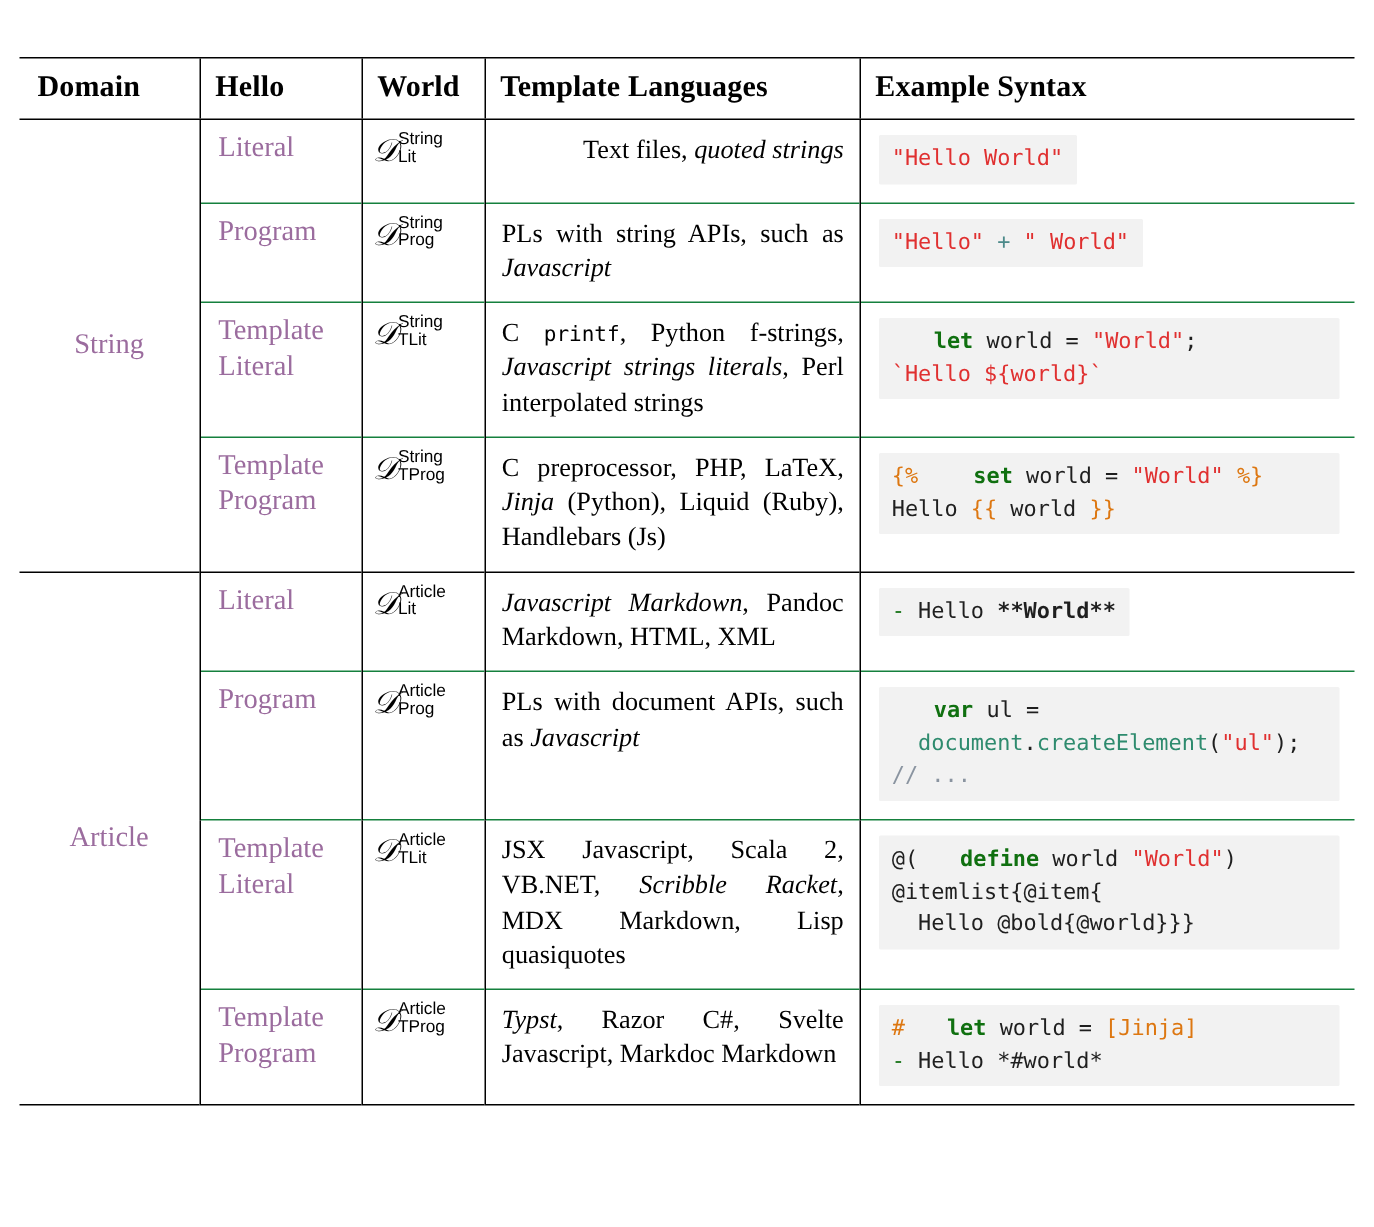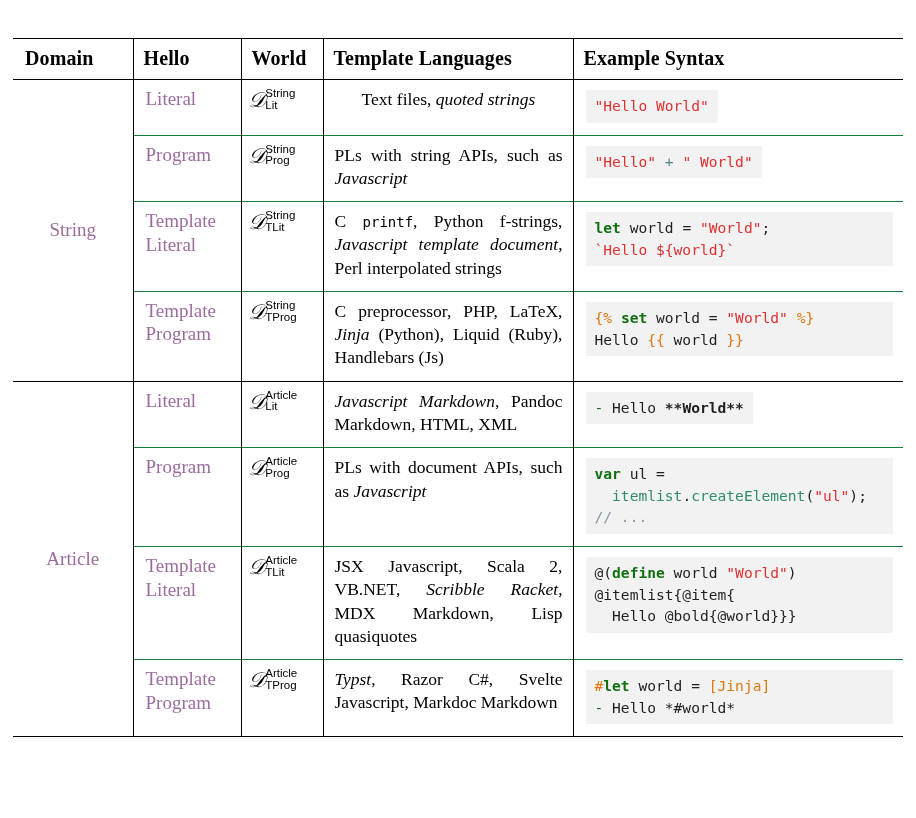--- a/index.html
+++ b/index.html
@@ -95,21 +95,21 @@
   }
 
   td.langs-cell {
     padding: 8px 10px 11px 11px;
     text-align: justify;
     text-justify: inter-word;
     line-height: 1.33;
     font-size: 17.5px;
     hyphens: manual;
   }
-  td.langs-cell.nojust { text-align: center; }
+  td.langs-cell.nojust { text-align: right; }
 
   td.syntax-cell {
     padding: 10px 10px 12px 12px;
     vertical-align: top;
   }
 
   
   .mdl { display: inline-block; position: relative; white-space: nowrap; }
   .mdl .scriptD {
     font-family: "DejaVu Serif", "Liberation Serif", serif;
@@ -145,21 +145,21 @@
     font-family: "DejaVu Sans Mono", "Liberation Mono", monospace;
     font-size: 14.6px;
     line-height: 1.48;
     color: #1f1f1f;
     white-space: pre;
     border-radius: 1px;
   }
   pre.code.full { display: block; }
 
   .tok-str   { color: #e03030; }
-  .tok-kw    { color: #107010; font-weight: bold; }
+  .tok-kw    { color: #107010; font-weight: bold; margin-left: 28px; }
   .tok-op    { color: #4c8a8a; }
   .tok-punct { color: #dd7711; }
   .tok-fn    { color: #2e8b6e; }
   .tok-cmt   { color: #8a94a0; }
   .tok-bold  { font-weight: bold; }
   .tok-plain { color: #1f1f1f; }
   .tok-bullet{ color: #107010; }
 </style>
 </head>
 <body>
@@ -203,21 +203,21 @@
       </td>
       <td class="langs-cell vr-l">PLs with string APIs, such as <span class="it">Javascript</span></td>
       <td class="syntax-cell vr-l"><pre class="code"><span class="tok-str">"Hello"</span> <span class="tok-op">+</span> <span class="tok-str">" World"</span></pre></td>
     </tr>
 
     <tr class="data-row">
       <td class="ctors-cell vr-l">Template Literal</td>
       <td class="model-cell vr-l">
         <span class="mdl"><span class="scriptD">𝒟</span><span class="sups"><span class="sup">String</span><span class="sub">TLit</span></span></span>
       </td>
-      <td class="langs-cell vr-l">C <span class="mono">printf</span>, Python f-strings, <span class="it">Javascript template document</span>, Perl interpolated strings</td>
+      <td class="langs-cell vr-l">C <span class="mono">printf</span>, Python f-strings, <span class="it">Javascript strings literals</span>, Perl interpolated strings</td>
       <td class="syntax-cell vr-l">
             <pre class="code full"><span class="tok-kw">let</span> world <span class="tok-plain">=</span> <span class="tok-str">"World"</span>;
 <span class="tok-str">`Hello </span><span class="tok-str">${world}</span><span class="tok-str">`</span></pre>
           </td>
     </tr>
 
     <tr class="data-row">
       <td class="ctors-cell vr-l">Template Program</td>
       <td class="model-cell vr-l">
         <span class="mdl"><span class="scriptD">𝒟</span><span class="sups"><span class="sup">String</span><span class="sub">TProg</span></span></span>
@@ -244,21 +244,21 @@
     </tr>
 
     <tr class="data-row">
       <td class="ctors-cell vr-l">Program</td>
       <td class="model-cell vr-l">
         <span class="mdl"><span class="scriptD">𝒟</span><span class="sups"><span class="sup">Article</span><span class="sub">Prog</span></span></span>
       </td>
       <td class="langs-cell vr-l">PLs with document APIs, such as <span class="it">Javascript</span></td>
       <td class="syntax-cell vr-l">
             <pre class="code full"><span class="tok-kw">var</span> ul =
-  <span class="tok-fn">itemlist</span>.<span class="tok-fn">createElement</span>(<span class="tok-str">"ul"</span>);
+  <span class="tok-fn">document</span>.<span class="tok-fn">createElement</span>(<span class="tok-str">"ul"</span>);
 <span class="tok-cmt">// ...</span></pre>
           </td>
     </tr>
 
     <tr class="data-row">
       <td class="ctors-cell vr-l">Template Literal</td>
       <td class="model-cell vr-l">
         <span class="mdl"><span class="scriptD">𝒟</span><span class="sups"><span class="sup">Article</span><span class="sub">TLit</span></span></span>
       </td>
       <td class="langs-cell vr-l">JSX Javascript, Scala 2, VB.NET, <span class="it">Scribble Racket</span>, MDX Markdown, Lisp quasiquotes</td>

